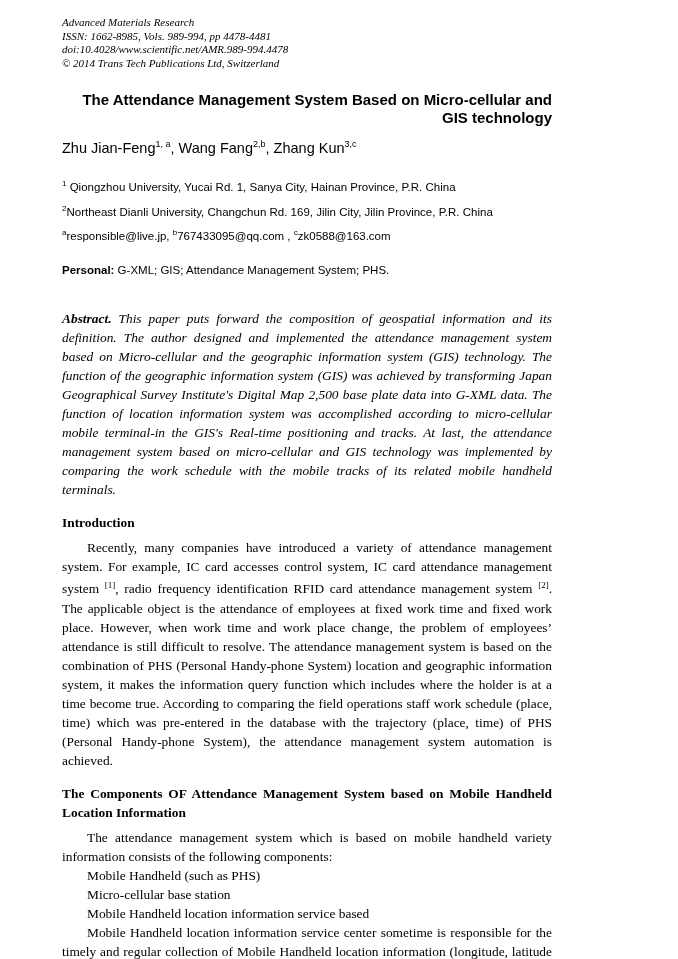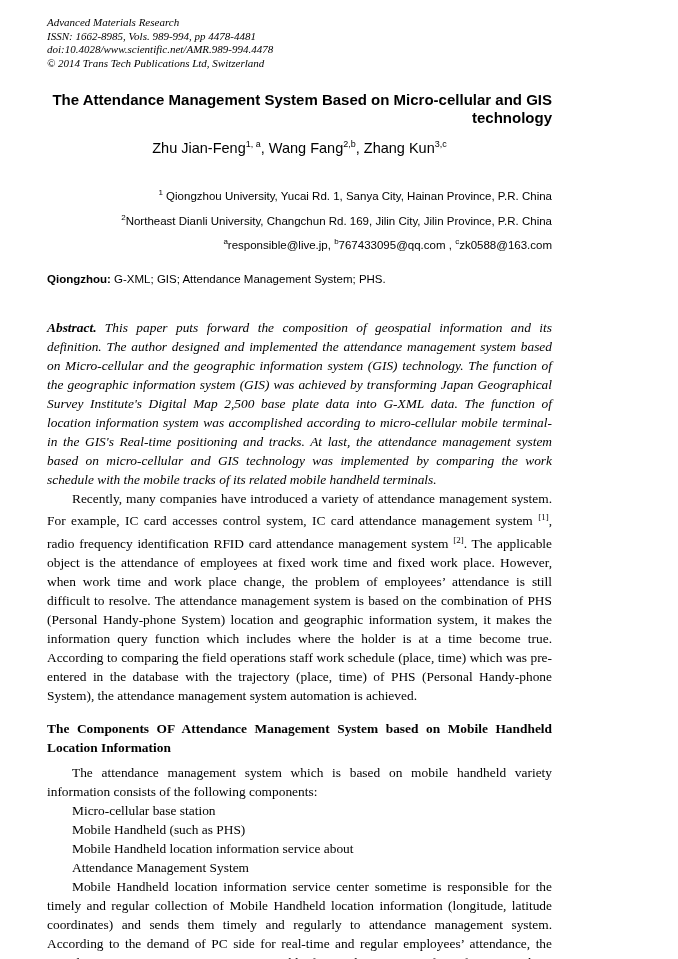--- a/index.html
+++ b/index.html
@@ -10,48 +10,47 @@
   }
   body {
     width: 678px;
     height: 959px;
     overflow: hidden;
   }
   .page {
     box-sizing: border-box;
     width: 612px;
     height: 959px;
-    padding: 16px 60px 0 47px;
+    padding: 16px 60px 0 62px;
   }
   
   .jheader {
     display: flex;
     justify-content: space-between;
     font: italic 11px/13.5px "Liberation Serif", serif;
   }
   .jheader .right { text-align: right; }
   
   .title {
     font: bold 15px/18px "Liberation Sans", sans-serif;
     text-align: right;
     margin: 21px auto 0 auto;
     max-width: 560px;
   }
   
   .authors {
     font: 14.5px "Liberation Sans", sans-serif;
-    text-align: center;
     margin-top: 12px;
   }
   .authors sup { font-size: 9px; }
   
   .affils {
     font: 11.5px/22px "Liberation Sans", sans-serif;
-    text-align: right;
-    margin-top: 26px;
+    text-align: left;
+    margin-top: 17px;
   }
   .affils sup { font-size: 8px; }
   
   .keywords {
     font: 11.5px "Liberation Sans", sans-serif;
     margin-top: 17px;
   }
   .keywords b { font-weight: bold; }
   
   .body {
@@ -92,38 +91,38 @@
     <span>Zhu Jian-Feng</span><sup>1, a</sup><span>, </span><span>Wang Fang</span><sup>2,b</sup><span>, </span><span>Zhang Kun</span><sup>3,c</sup>
   </div>
 
   <div class="affils">
     <div><sup>1</sup><span> Qiongzhou University, Yucai Rd. 1, Sanya City, Hainan Province, P.R. China</span></div>
     <div><sup>2</sup><span>Northeast Dianli University, Changchun Rd. 169, Jilin City, Jilin Province, P.R. China</span></div>
     <div><sup>a</sup><span>responsible@live.jp, </span><sup>b</sup><span>767433095@qq.com , </span><sup>c</sup><span>zk0588@163.com</span></div>
   </div>
 
   <div class="keywords">
-    <b>Qiongzhou:</b><span> G-XML; GIS; Attendance Management System; PHS.</span>
+    <b>Personal:</b><span> G-XML; GIS; Attendance Management System; PHS.</span>
   </div>
 
   <p class="body abstract">
     <b>Abstract.</b><span> This paper puts forward the composition of geospatial information and its definition. The author designed and implemented the attendance management system based on Micro-cellular and the geographic information system (GIS) technology. The function of the geographic information system (GIS) was achieved by transforming Japan Geographical Survey Institute's Digital Map 2,500 base plate data into G-XML data. The function of location information system was accomplished according to micro-cellular mobile terminal-in the GIS's Real-time positioning and tracks. At last, the attendance management system based on micro-cellular and GIS technology was implemented by comparing the work schedule with the mobile tracks of its related mobile handheld terminals.</span>
   </p>
 
+  <h2 class="sechead">Introduction</h2>
 
   <p class="body indent">
     <span>Recently, many companies have introduced a variety of attendance management system. For example, IC card accesses control system, IC card attendance management system </span><sup class="ref">[1]</sup><span>, radio frequency identification RFID card attendance management system </span><sup class="ref">[2]</sup><span>. The applicable object is the attendance of employees at fixed work time and fixed work place. However, when work time and work place change, the problem of employees’ attendance is still difficult to resolve. The attendance management system is based on the combination of PHS (Personal Handy-phone System) location and geographic information system, it makes the information query function which includes where the holder is at a time become true. According to comparing the field operations staff work schedule (place, time) which was pre-entered in the database with the trajectory (place, time) of PHS (Personal Handy-phone System), the attendance management system automation is achieved.</span>
   </p>
 
   <h2 class="sechead">The Components OF Attendance Management System based on Mobile Handheld Location Information</h2>
 
   <p class="body indent">The attendance management system which is based on mobile handheld variety information consists of the following components:</p>
 
   <div class="comp-list">
+    <div class="item">Mobile Handheld (such as PHS)</div>
     <div class="item">Micro-cellular base station</div>
-    <div class="item">Mobile Handheld (such as PHS)</div>
-    <div class="item">Mobile Handheld location information service about</div>
-    <div class="item">Attendance Management System</div>
+    <div class="item">Mobile Handheld location information service based</div>
   </div>
 
   <p class="body indent">Mobile Handheld location information service center sometime is responsible for the timely and regular collection of Mobile Handheld location information (longitude, latitude coordinates) and sends them timely and regularly to attendance management system. According to the demand of PC side for real-time and regular employees’ attendance, the attendance management system is responsible for sending requests for information about location of the current mobile handheld to</p>
 
 </div>
 
 </body></html>

